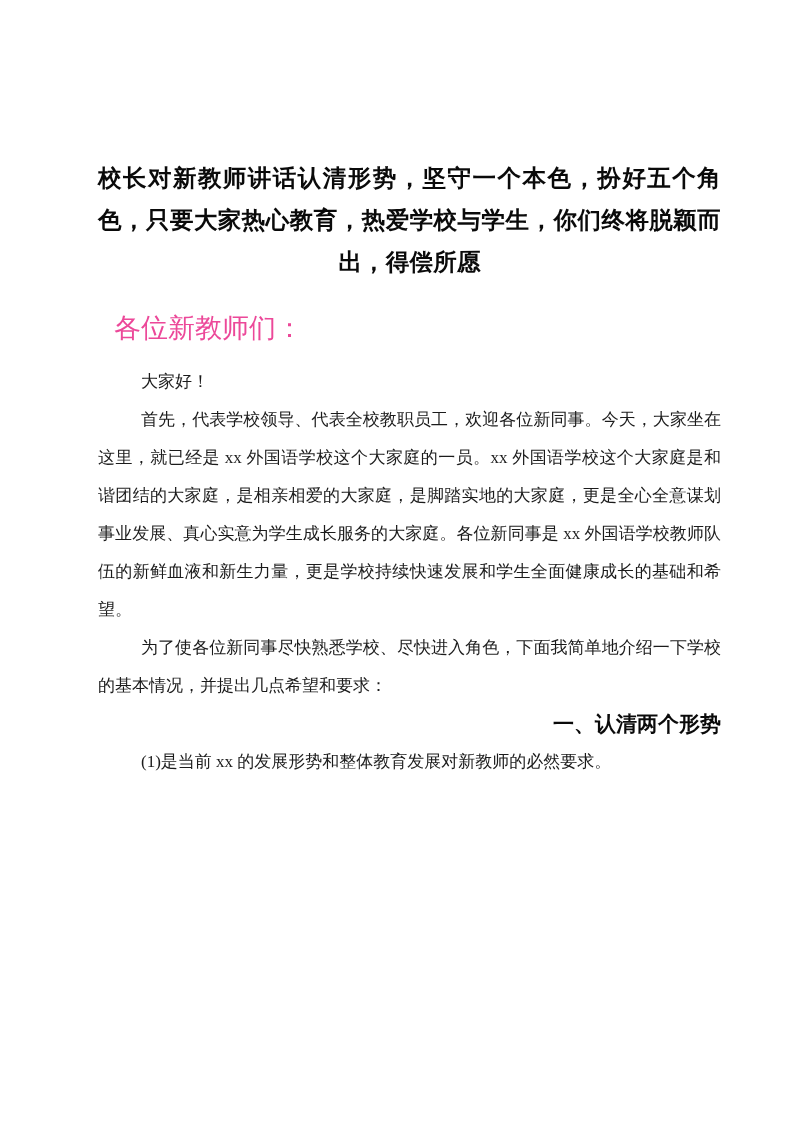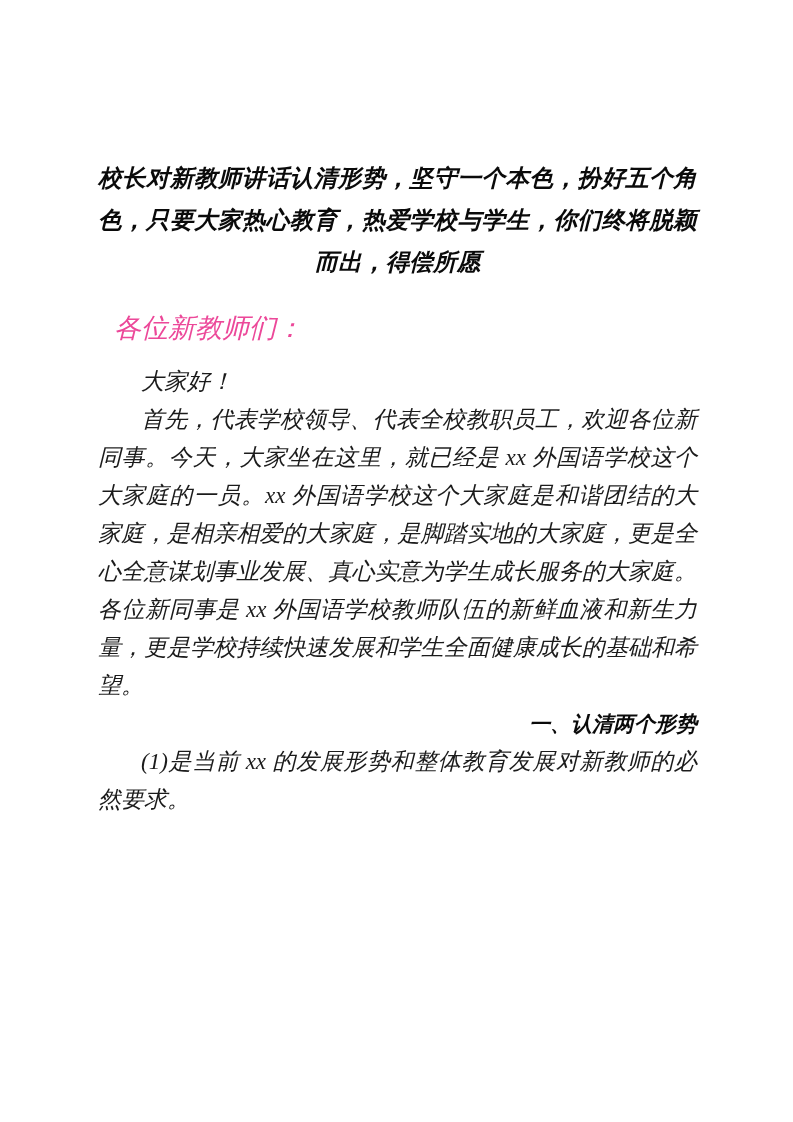--- a/index.html
+++ b/index.html
@@ -12,22 +12,21 @@
     height: 1122px;
     overflow: hidden;
     font-family: "Liberation Serif", "DejaVu Serif", serif;
   }
   .page {
     position: relative;
     width: 793px;
     height: 1122px;
     background: #ffffff;
     box-sizing: border-box;
-    padding: 157px 96px 0 98px;
-    font-style: italic;
+    padding: 157px 72px 0 98px;
   }
   .doc-title {
     font-family: "DejaVu Sans", "Liberation Sans", sans-serif;
     font-weight: bold;
     font-size: 23.5px;
     line-height: 42px;
     color: #0a0a0a;
     text-align: justify;
     text-align-last: center;
     margin: 0 0 26px 0;
@@ -37,21 +36,21 @@
   .salutation {
     font-size: 27px;
     line-height: 38px;
     color: #ec4899;
     margin: 16px;
     text-align: justify;
     text-align-last: left;
     word-break: break-all;
   }
   .para {
-    font-size: 23px;
+    font-size: 17px;
     line-height: 38px;
     color: #1b1b1b;
     margin: 0;
     text-indent: 43px;
     text-align: justify;
     text-align-last: left;
     word-break: break-all;
   }
   .heading {
     font-family: "DejaVu Sans", "Liberation Sans", sans-serif;
@@ -71,19 +70,20 @@
 <div class="page">
 
   <h1 class="doc-title">校长对新教师讲话认清形势，坚守一个本色，扮好五个角色，只要大家热心教育，热爱学校与学生，你们终将脱颖而出，得偿所愿</h1>
 
   <p class="salutation">各位新教师们：</p>
 
   <p class="para">大家好！</p>
 
   <p class="para">首先，代表学校领导、代表全校教职员工，欢迎各位新同事。今天，大家坐在这里，就已经是 xx 外国语学校这个大家庭的一员。xx 外国语学校这个大家庭是和谐团结的大家庭，是相亲相爱的大家庭，是脚踏实地的大家庭，更是全心全意谋划事业发展、真心实意为学生成长服务的大家庭。各位新同事是 xx 外国语学校教师队伍的新鲜血液和新生力量，更是学校持续快速发展和学生全面健康成长的基础和希望。</p>
 
+  <p class="para">为了使各位新同事尽快熟悉学校、尽快进入角色，下面我简单地介绍一下学校的基本情况，并提出几点希望和要求：</p>
 
   <p class="heading">一、认清两个形势</p>
 
   <p class="para">(1)是当前 xx 的发展形势和整体教育发展对新教师的必然要求。</p>
 
 
 </div>
 
 </body></html>

